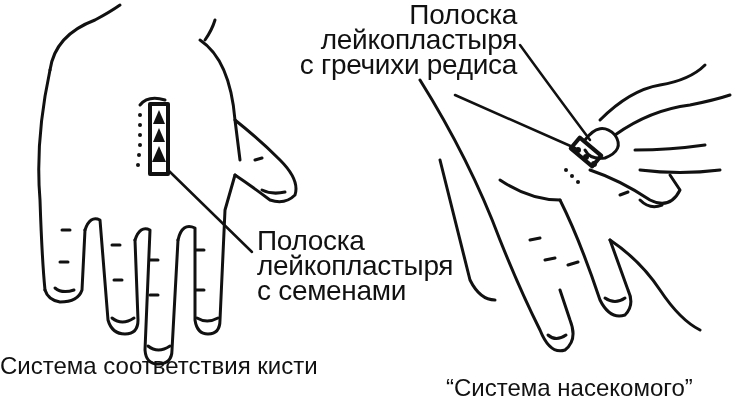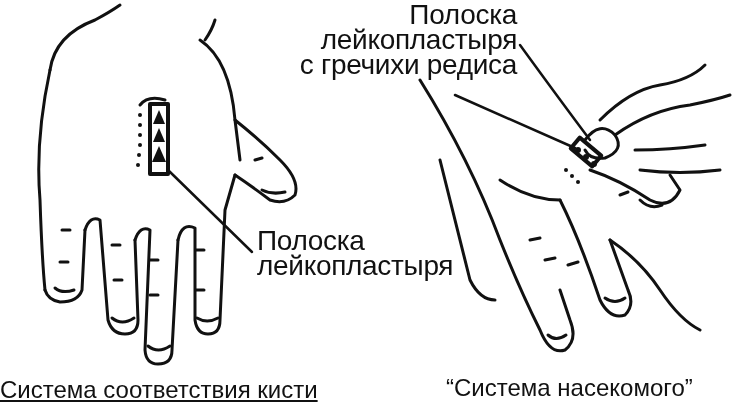--- a/index.html
+++ b/index.html
@@ -99,16 +99,17 @@
 
 <div class="label right-align" style="right:222px; top:2px;">
   <div>Полоска</div>
   <div>лейкопластыря</div>
   <div>с гречихи редиса</div>
 </div>
 
 <div class="label" style="left:257px; top:228px;">
   <div>Полоска</div>
   <div>лейкопластыря</div>
+  <div>с семенами</div>
 </div>
 
-<div class="caption" style="left:0px; top:377px;text-decoration:underline;">Система соответствия кисти</div>
+<div class="caption" style="left:0px; top:353px;">Система соответствия кисти</div>
 <div class="caption" style="left:446px; top:375px;">“Система насекомого”</div>
 
 </body></html>

